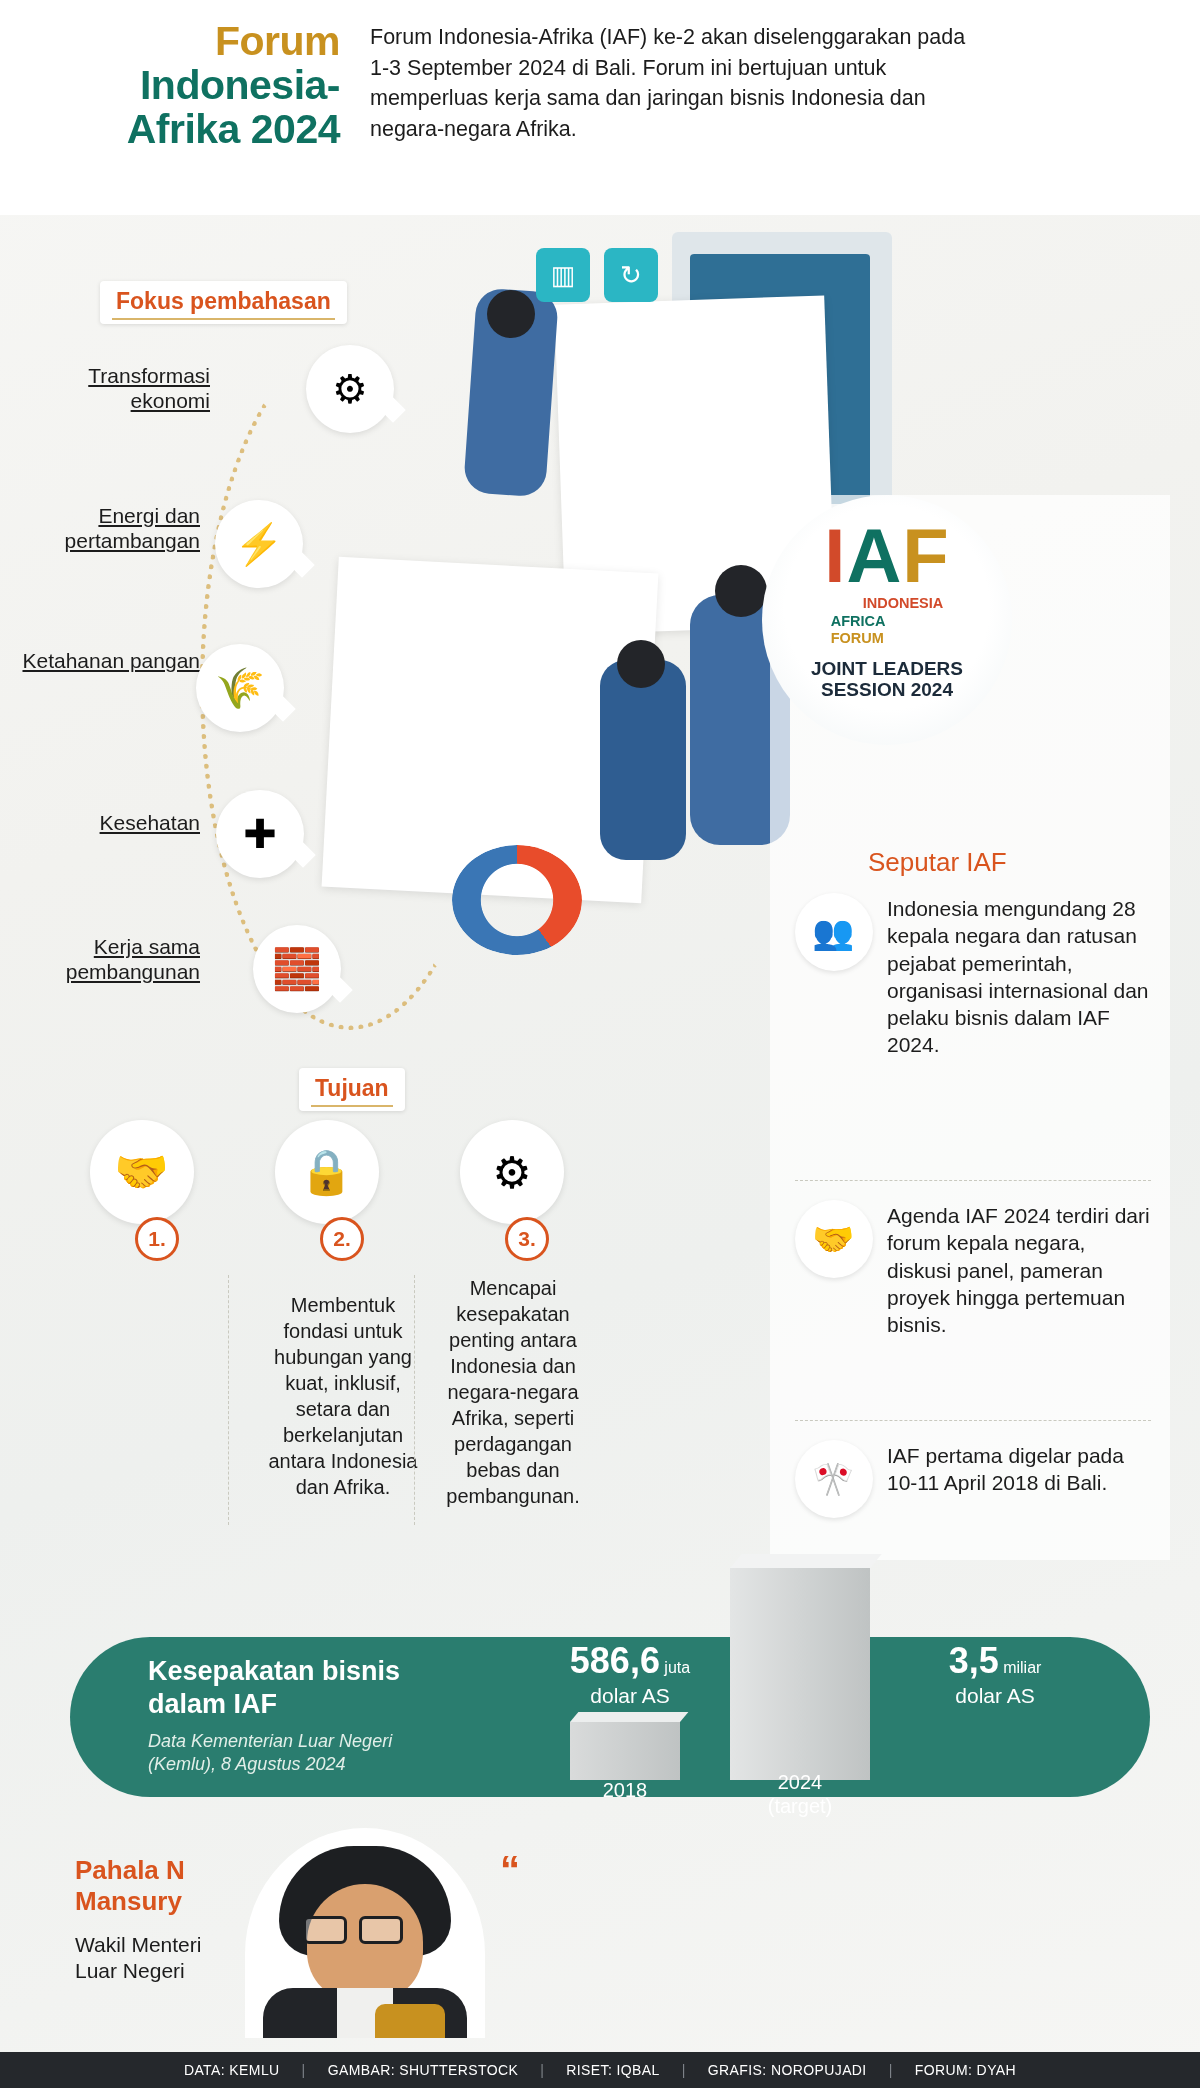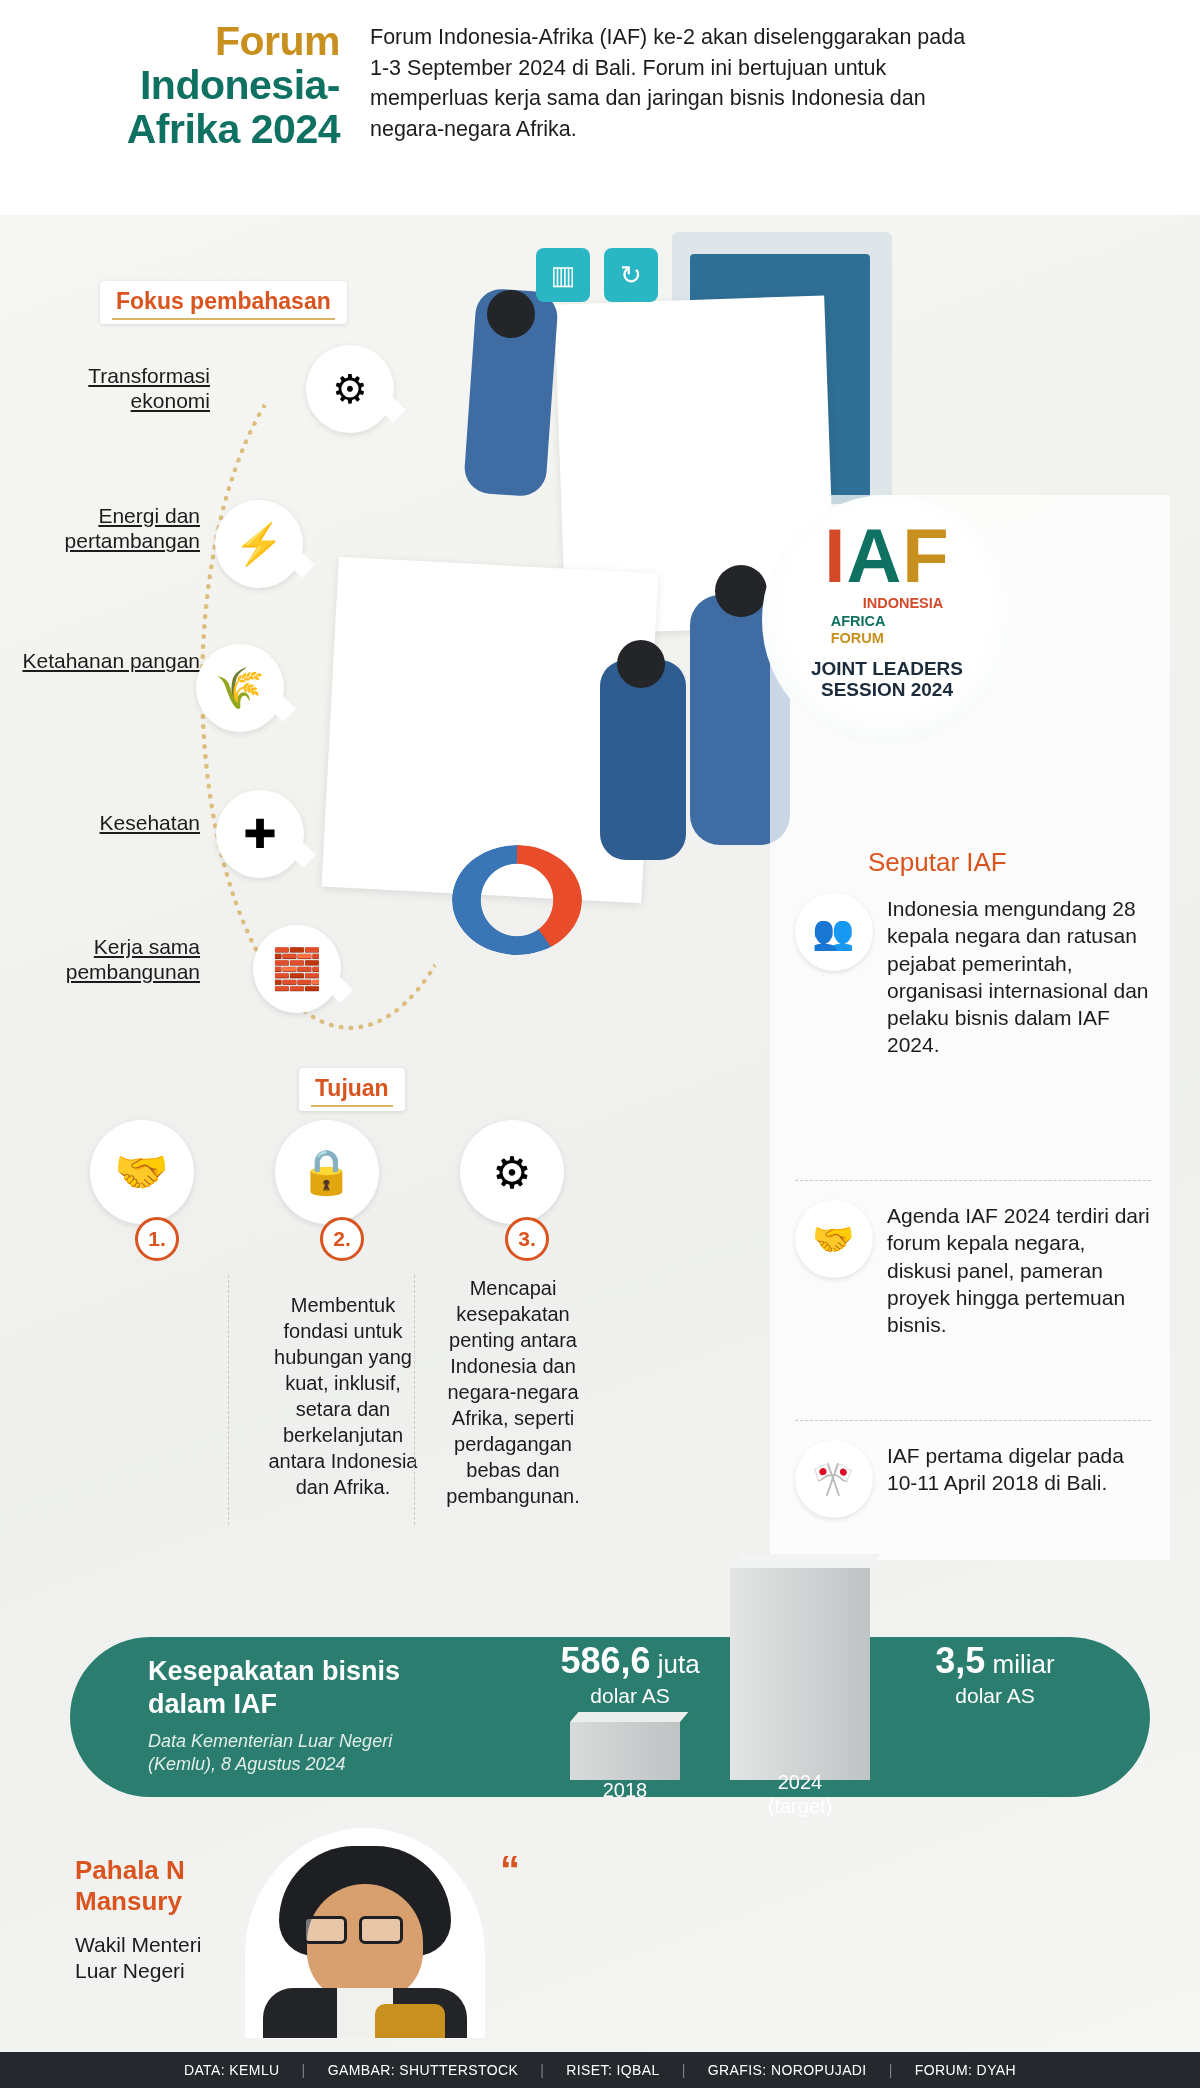--- a/index.html
+++ b/index.html
@@ -362,21 +362,21 @@
   #cap-2024 { left: 720px; top: 1770px; width: 160px; }
 
   .stat {
     position: absolute;
     text-align: center;
     color: #ffffff;
   }
   #stat-0 { left: 520px; top: 1640px; width: 220px; }
   #stat-1 { left: 880px; top: 1640px; width: 230px; }
   .stat .num { font-size: 36px; font-weight: bold; }
-  .stat .unit { font-size: 26px; font-weight: normal; }
+  .stat .unit { font-size: 16px; font-weight: normal; }
   .stat .cur { font-size: 21px; display: block; margin-top: 2px; }
 
   
   .quote-name {
     position: absolute;
     left: 75px; top: 1855px;
     font-size: 26px; font-weight: bold; color: #d9541e; line-height: 1.18;
     width: 200px;
   }
   .quote-role {

